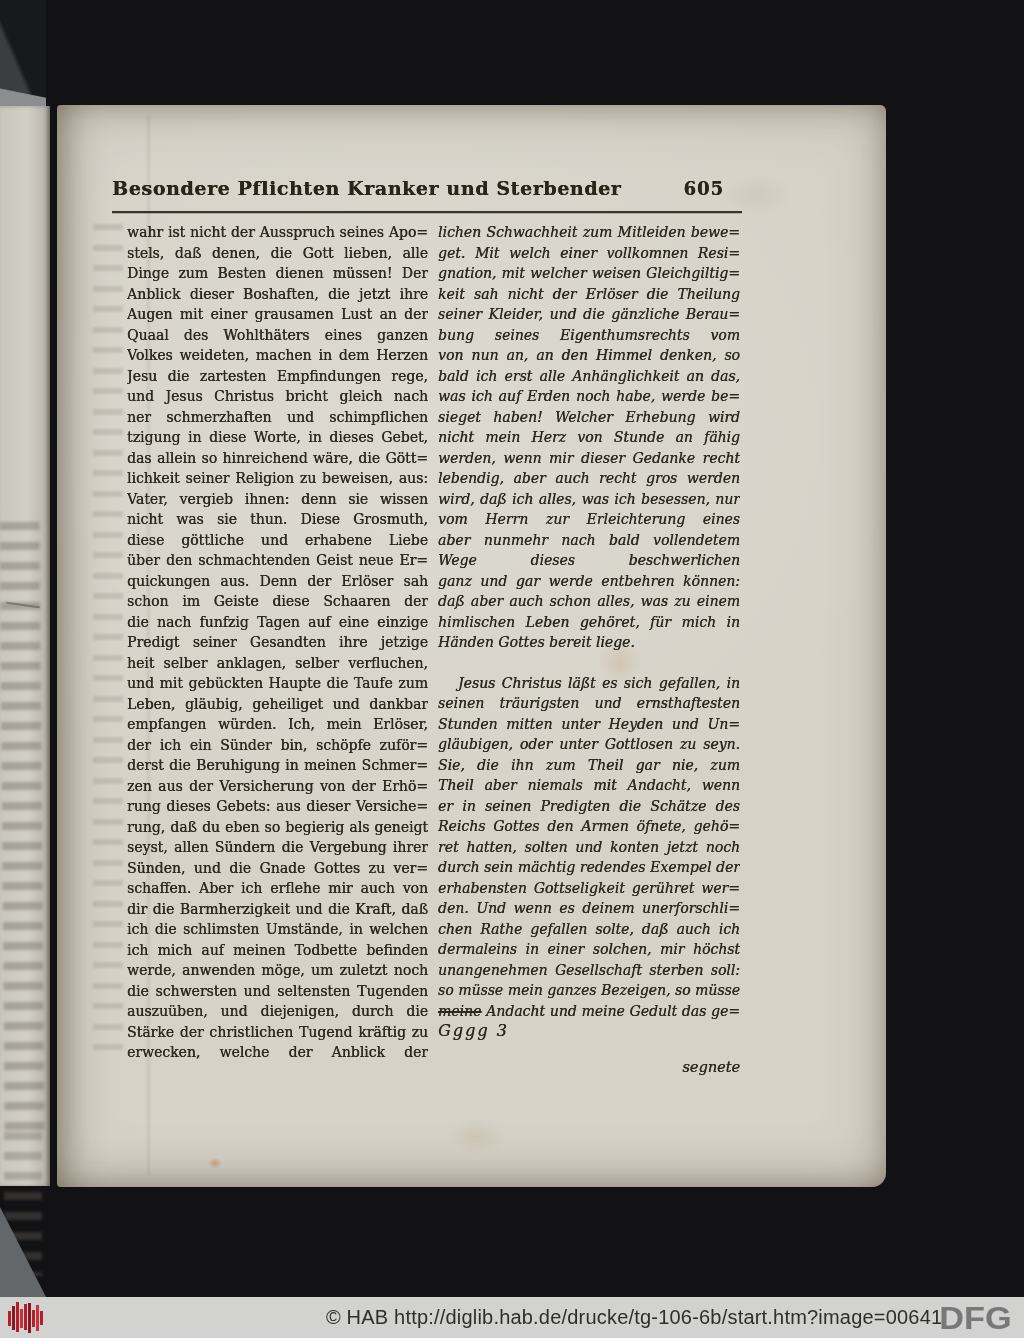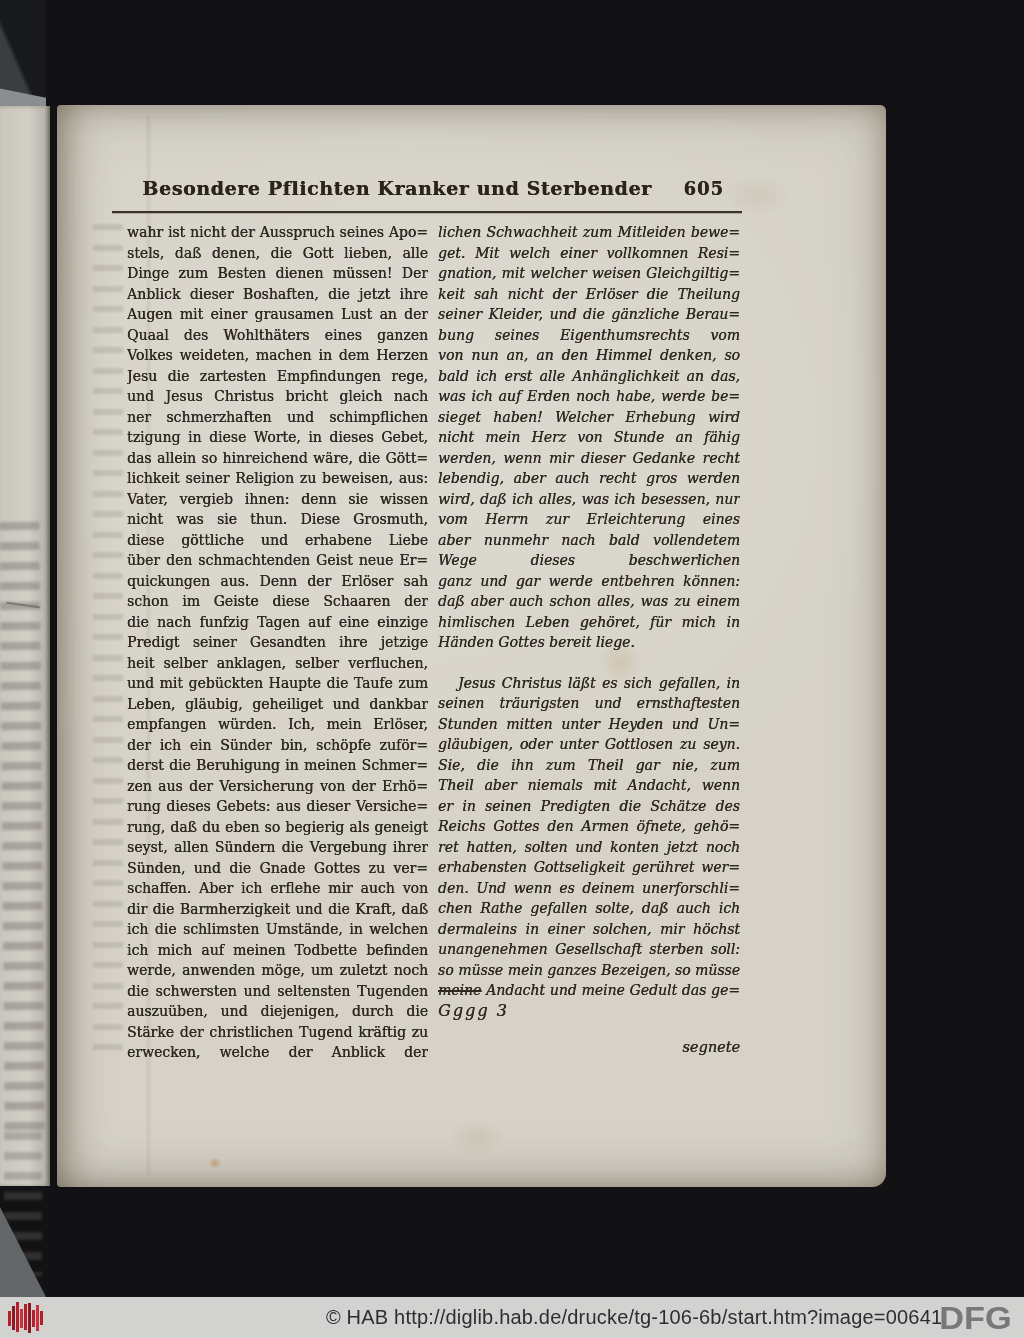--- a/index.html
+++ b/index.html
@@ -46,21 +46,21 @@
       inset -16px 0 30px -18px rgba(110,100,85,.45),
       inset 0 -22px 42px -26px rgba(110,100,85,.50),
       inset 0 18px 34px -24px rgba(110,100,85,.45);
     color:#2e2921;}
   .bleed-band{position:absolute;left:36px;top:112px;width:30px;height:845px;
     background:repeating-linear-gradient(to bottom,rgba(118,112,100,0) 0 7px,rgba(118,112,100,.20) 7px 13px,rgba(118,112,100,0) 13px 20.5px);
     filter:blur(1px);}
   .crease{position:absolute;left:90px;top:10px;width:3px;height:1060px;
     background:rgba(100,92,78,.10);filter:blur(1.2px);}
   .header-row{position:absolute;left:55px;top:72px;width:630px;height:28px;}
-  .header-title{position:absolute;left:0;right:60px;text-align:center;
+  .header-title{position:absolute;left:0;right:60px;text-align:left;
     font-size:19px;font-weight:bold;letter-spacing:.6px;color:#2a2419;
     text-shadow:.3px 0 currentColor;}
   .page-number{position:absolute;right:18px;top:1px;font-size:18px;font-weight:bold;color:#2a2419;
     text-shadow:.3px 0 currentColor;letter-spacing:1px;}
   .head-rule{position:absolute;left:55px;top:106px;width:630px;height:2.4px;background:#39332a;
     box-shadow:0 1px 0 rgba(57,51,42,.25);}
   .col{position:absolute;top:117px;font-size:14px;}
   .col .tl{height:20.5px;line-height:20.5px;overflow:hidden;
     text-align:justify;text-align-last:justify;
     text-shadow:.3px 0 currentColor;}
@@ -192,20 +192,21 @@
     <div class="para para2 indfirst">
         <div class="tl">Jesus Christus läßt es sich gefallen, in</div>
         <div class="tl">seinen träurigsten und ernsthaftesten</div>
         <div class="tl">Stunden mitten unter Heyden und Un=</div>
         <div class="tl">gläubigen, oder unter Gottlosen zu seyn.</div>
         <div class="tl">Sie, die ihn zum Theil gar nie, zum</div>
         <div class="tl">Theil aber niemals mit Andacht, wenn</div>
         <div class="tl">er in seinen Predigten die Schätze des</div>
         <div class="tl">Reichs Gottes den Armen öfnete, gehö=</div>
         <div class="tl">ret hatten, solten und konten jetzt noch</div>
+        <div class="tl">durch sein mächtig redendes Exempel der</div>
         <div class="tl">erhabensten Gottseligkeit gerühret wer=</div>
         <div class="tl">den. Und wenn es deinem unerforschli=</div>
         <div class="tl">chen Rathe gefallen solte, daß auch ich</div>
         <div class="tl">dermaleins in einer solchen, mir höchst</div>
         <div class="tl">unangenehmen Gesellschaft sterben soll:</div>
         <div class="tl">so müsse mein ganzes Bezeigen, so müsse</div>
       </div>
     <div class="lastline">
       <s>meine</s>
       <span>Andacht und meine Gedult das ge=</span>

